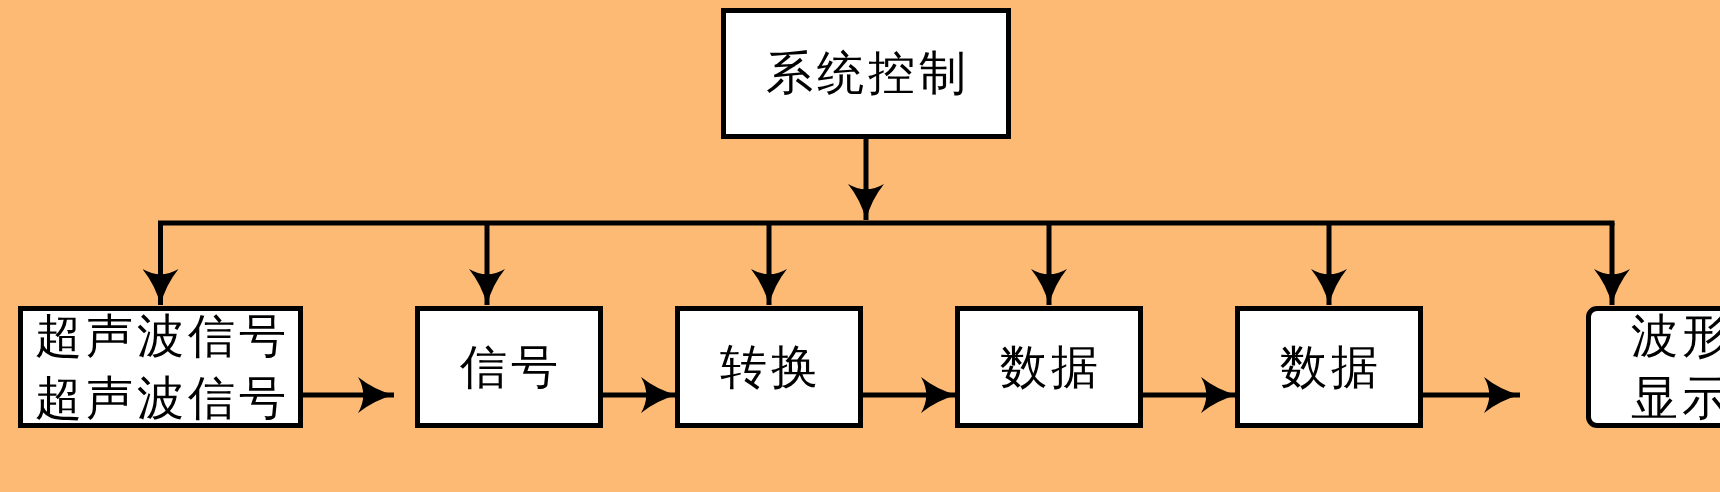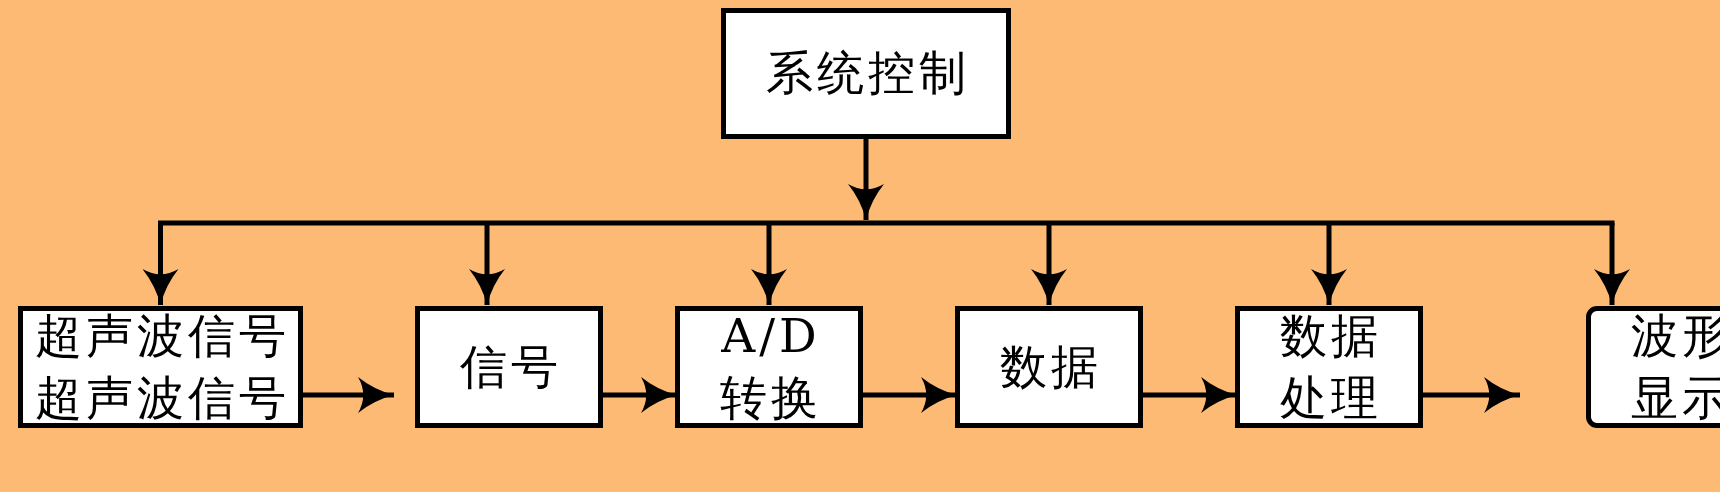--- a/index.html
+++ b/index.html
@@ -96,31 +96,29 @@
   <div class="node row-box b1">
     <span class="label-line">超声波信号</span>
     <span class="label-line">超声波信号</span>
   </div>
 
   <div class="node row-box b2">
     <span class="label-line">信号</span>
   </div>
 
   <div class="node row-box b3">
-    <span class="label-line">A/D</span>
     <span class="label-line">转换</span>
   </div>
 
   <div class="node row-box b4">
     <span class="label-line">数据</span>
   </div>
 
   <div class="node row-box b5">
     <span class="label-line">数据</span>
-    <span class="label-line">处理</span>
   </div>
 
   <div class="node row-box b6">
     <span class="label-line">波形</span>
     <span class="label-line">显示</span>
   </div>
 
 </div>
 
 </body></html>

